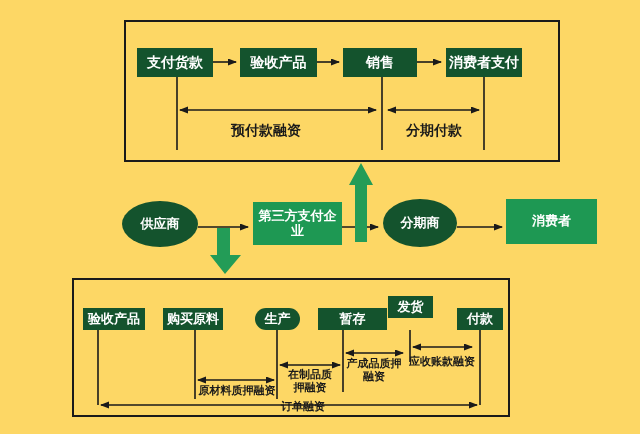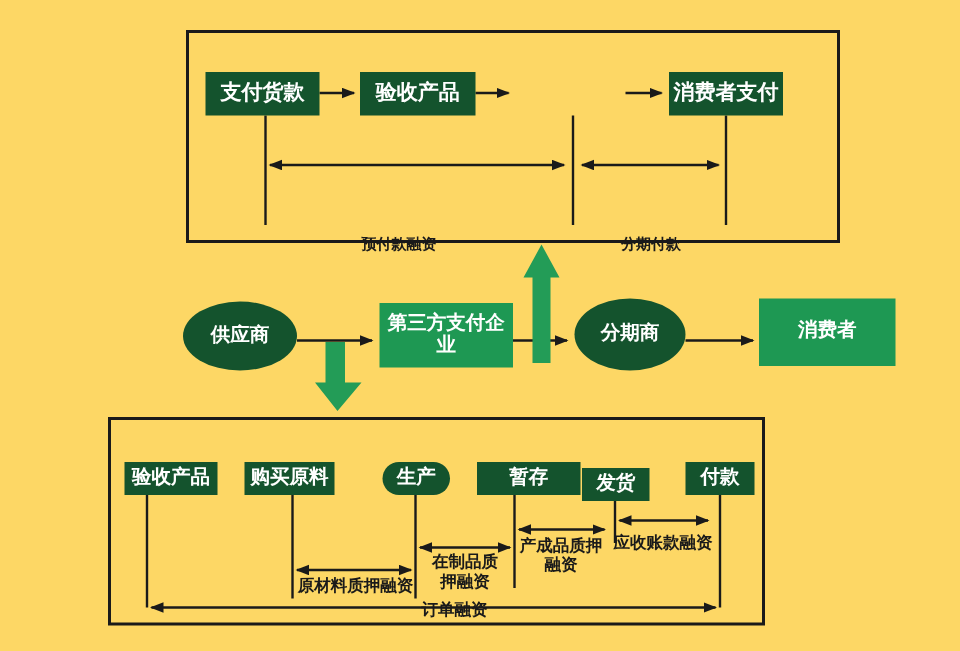--- a/index.html
+++ b/index.html
@@ -16,21 +16,21 @@
   }
   .orange{background:#14532d;}
   .green{background:#1E9853;}
   .ellipse{border-radius:50%;}
   .fs14{font-size:14px;}
   .fs13{font-size:13px;}
   .lbl{
     position:absolute;color:#1A1A1A;font-weight:bold;text-align:center;
     z-index:3;line-height:1.18;
   }
-  .lbl-lg{font-size:10px;margin-top:36px;}
+  .lbl-lg{font-size:14px;}
   .lbl-sm{font-size:11px;}
   svg.overlay{position:absolute;left:0;top:0;z-index:1;}
 </style>
 </head>
 <body>
 
 <div class="stage">
 
   <svg class="overlay" width="640" height="434" viewBox="0 0 640 434">
     <defs>
@@ -68,37 +68,38 @@
     <line x1="280" y1="365" x2="340" y2="365" stroke="#1A1A1A" stroke-width="1.6" marker-start="url(#ah)" marker-end="url(#ah)"></line>
     <line x1="346" y1="353" x2="403" y2="353" stroke="#1A1A1A" stroke-width="1.6" marker-start="url(#ah)" marker-end="url(#ah)"></line>
     <line x1="413" y1="347" x2="472" y2="347" stroke="#1A1A1A" stroke-width="1.6" marker-start="url(#ah)" marker-end="url(#ah)"></line>
     <line x1="101" y1="405" x2="477" y2="405" stroke="#1A1A1A" stroke-width="1.6" marker-start="url(#ah)" marker-end="url(#ah)"></line>
   </svg>
 
   <div class="frame" style="left:124px;top:20px;width:436px;height:142px;"></div>
 
   <div class="node orange fs14" style="left:137px;top:48px;width:76px;height:29px;">支付货款</div>
   <div class="node orange fs14" style="left:240px;top:48px;width:77px;height:29px;">验收产品</div>
+  <div class="node orange fs14" style="left:343px;top:48px;width:74px;height:29px;">销售</div>
   <div class="node orange fs14" style="left:446px;top:48px;width:76px;height:29px;">消费者支付</div>
 
   <div class="lbl lbl-lg" style="left:226px;top:122px;width:80px;">预付款融资</div>
   <div class="lbl lbl-lg" style="left:404px;top:122px;width:60px;">分期付款</div>
 
   <div class="node orange ellipse fs13" style="left:122px;top:201px;width:76px;height:46px;">供应商</div>
   <div class="node green fs13" style="left:253px;top:202px;width:89px;height:43px;">第三方支付企业</div>
   <div class="node orange ellipse fs13" style="left:383px;top:199px;width:74px;height:48px;">分期商</div>
   <div class="node green fs13" style="left:506px;top:199px;width:91px;height:45px;">消费者</div>
 
   <div class="frame" style="left:72px;top:278px;width:438px;height:139px;"></div>
 
   <div class="node orange fs13" style="left:83px;top:308px;width:62px;height:22px;">验收产品</div>
   <div class="node orange fs13" style="left:163px;top:308px;width:60px;height:22px;">购买原料</div>
   <div class="node orange fs13" style="left:255px;top:308px;width:45px;height:22px;border-radius:11px;">生产</div>
   <div class="node orange fs13" style="left:318px;top:308px;width:69px;height:22px;text-align:center;">暂存</div>
-  <div class="node orange fs13" style="left:388px;top:312px;width:45px;height:22px;">发货</div>
+  <div class="node orange fs13" style="left:388px;top:296px;width:45px;height:22px;">发货</div>
   <div class="node orange fs13" style="left:457px;top:308px;width:46px;height:22px;">付款</div>
 
   <div class="lbl lbl-sm" style="left:192px;top:385px;width:90px;">原材料质押融资</div>
   <div class="lbl lbl-sm" style="left:286px;top:369px;width:48px;">在制品质押融资</div>
   <div class="lbl lbl-sm" style="left:345px;top:358px;width:58px;">产成品质押融资</div>
   <div class="lbl lbl-sm" style="left:407px;top:356px;width:70px;">应收账款融资</div>
   <div class="lbl lbl-sm" style="left:279px;top:401px;width:48px;">订单融资</div>
 
 </div>
 

